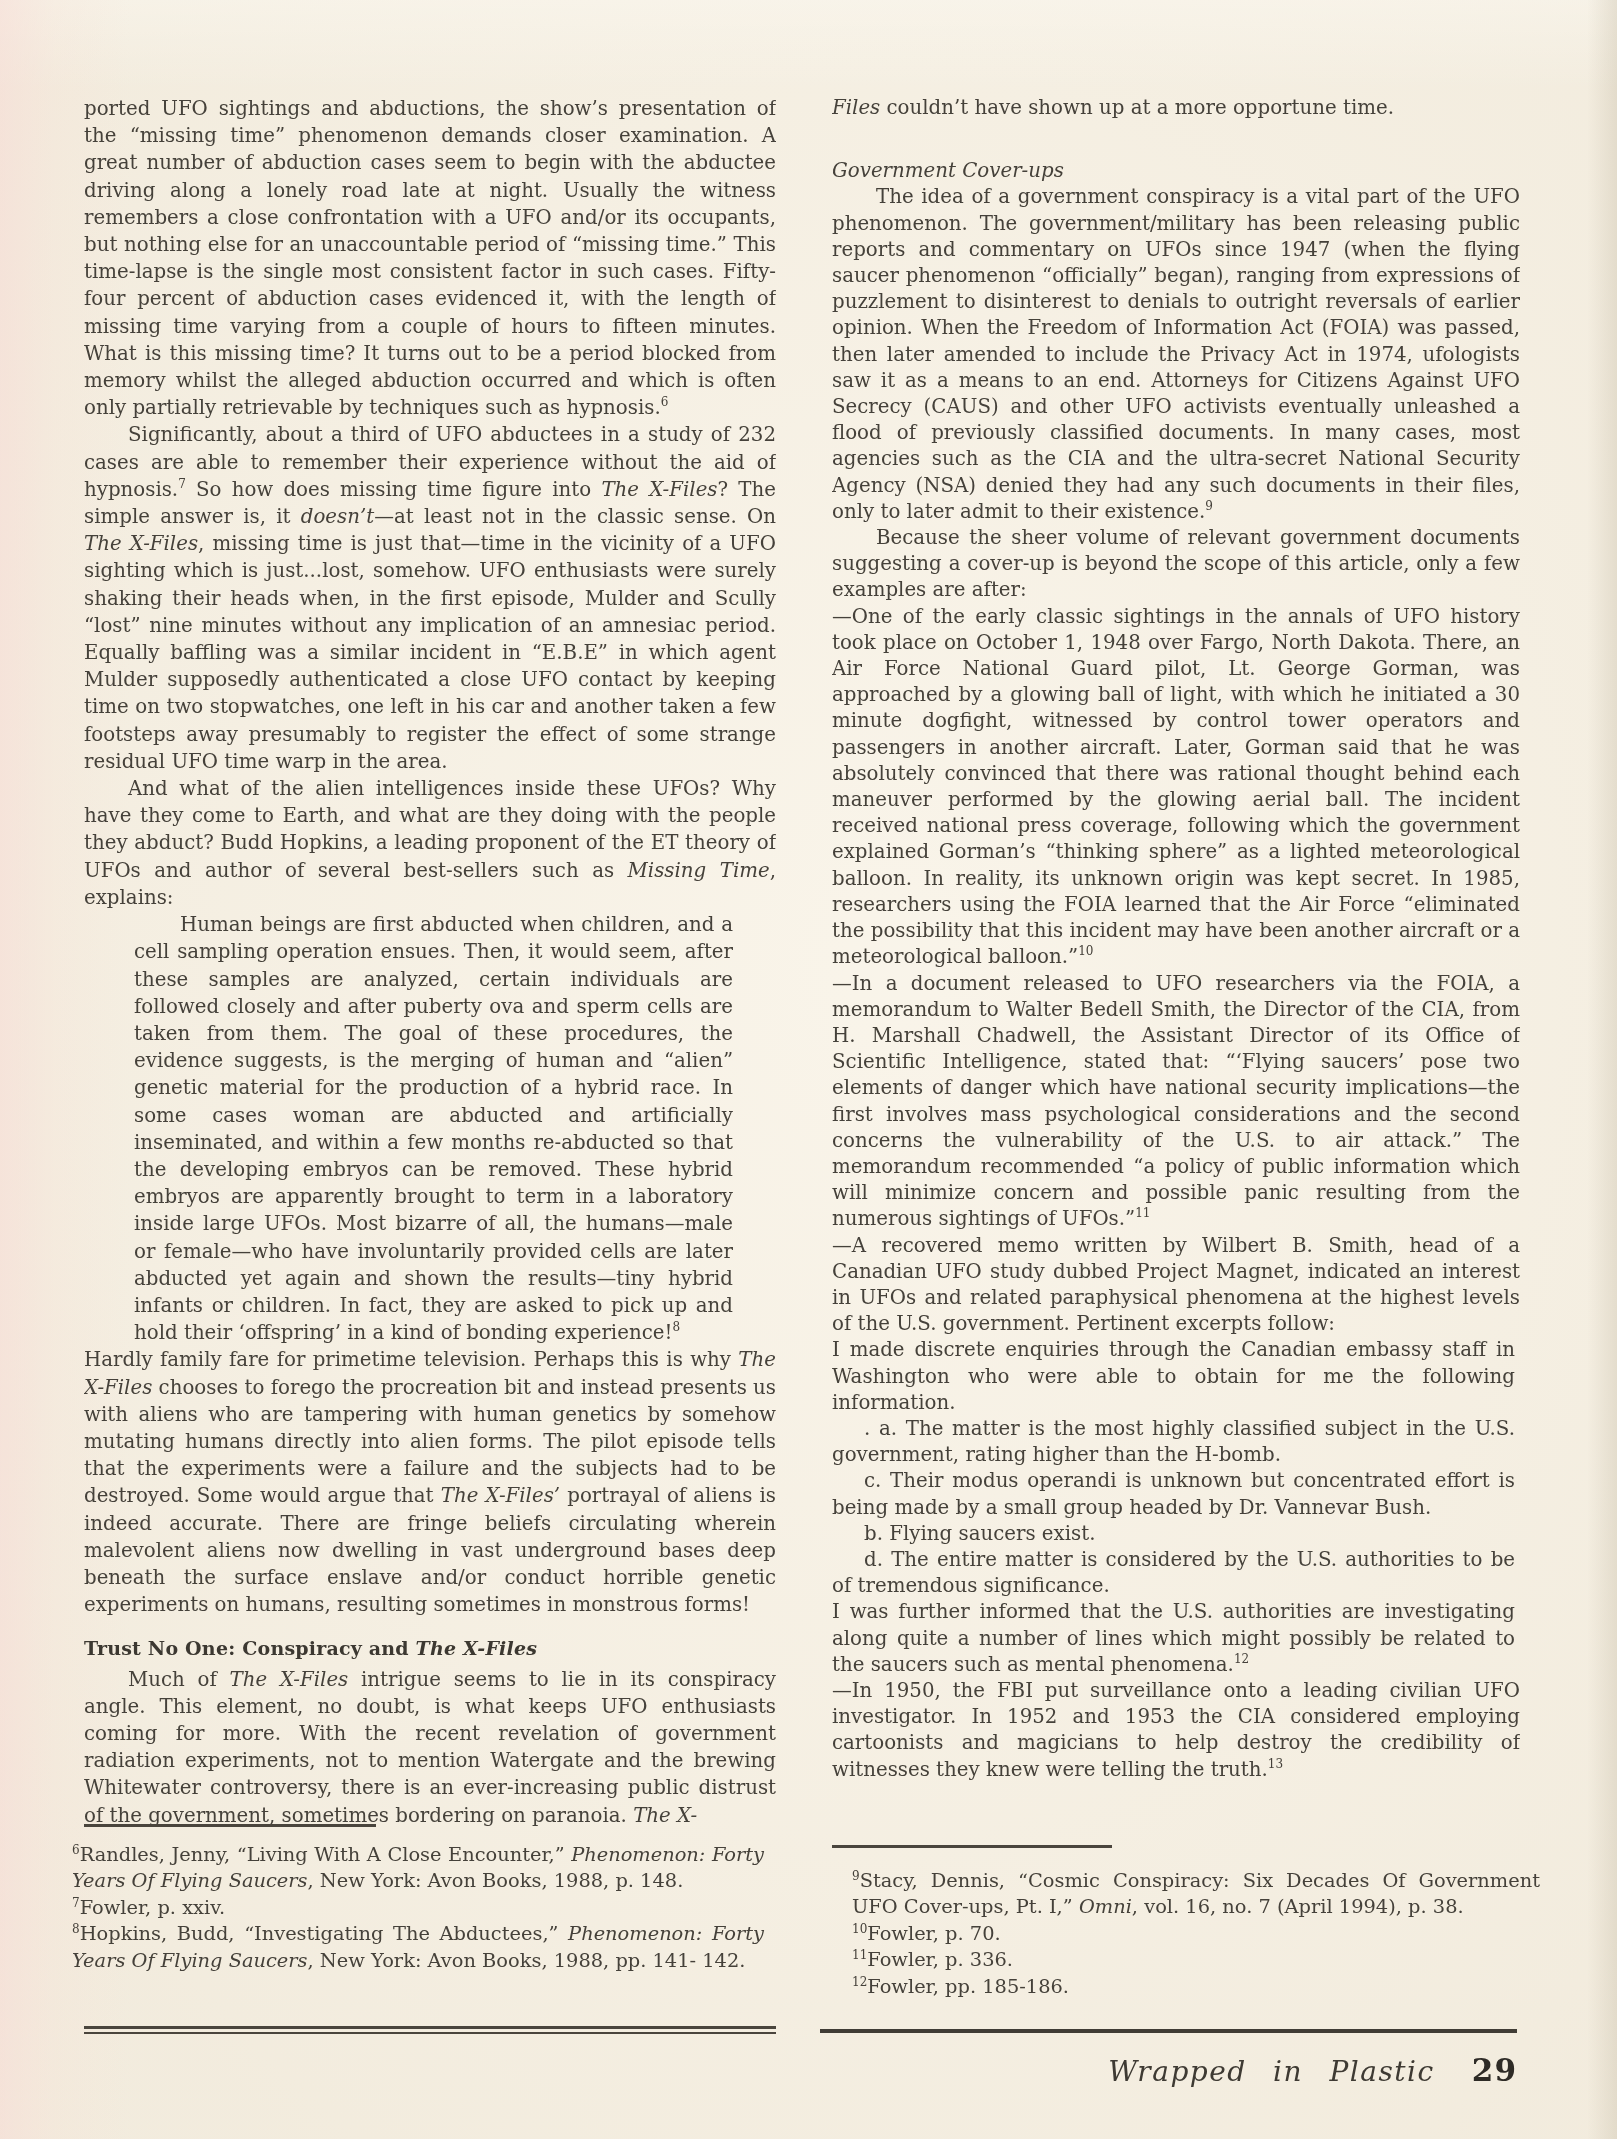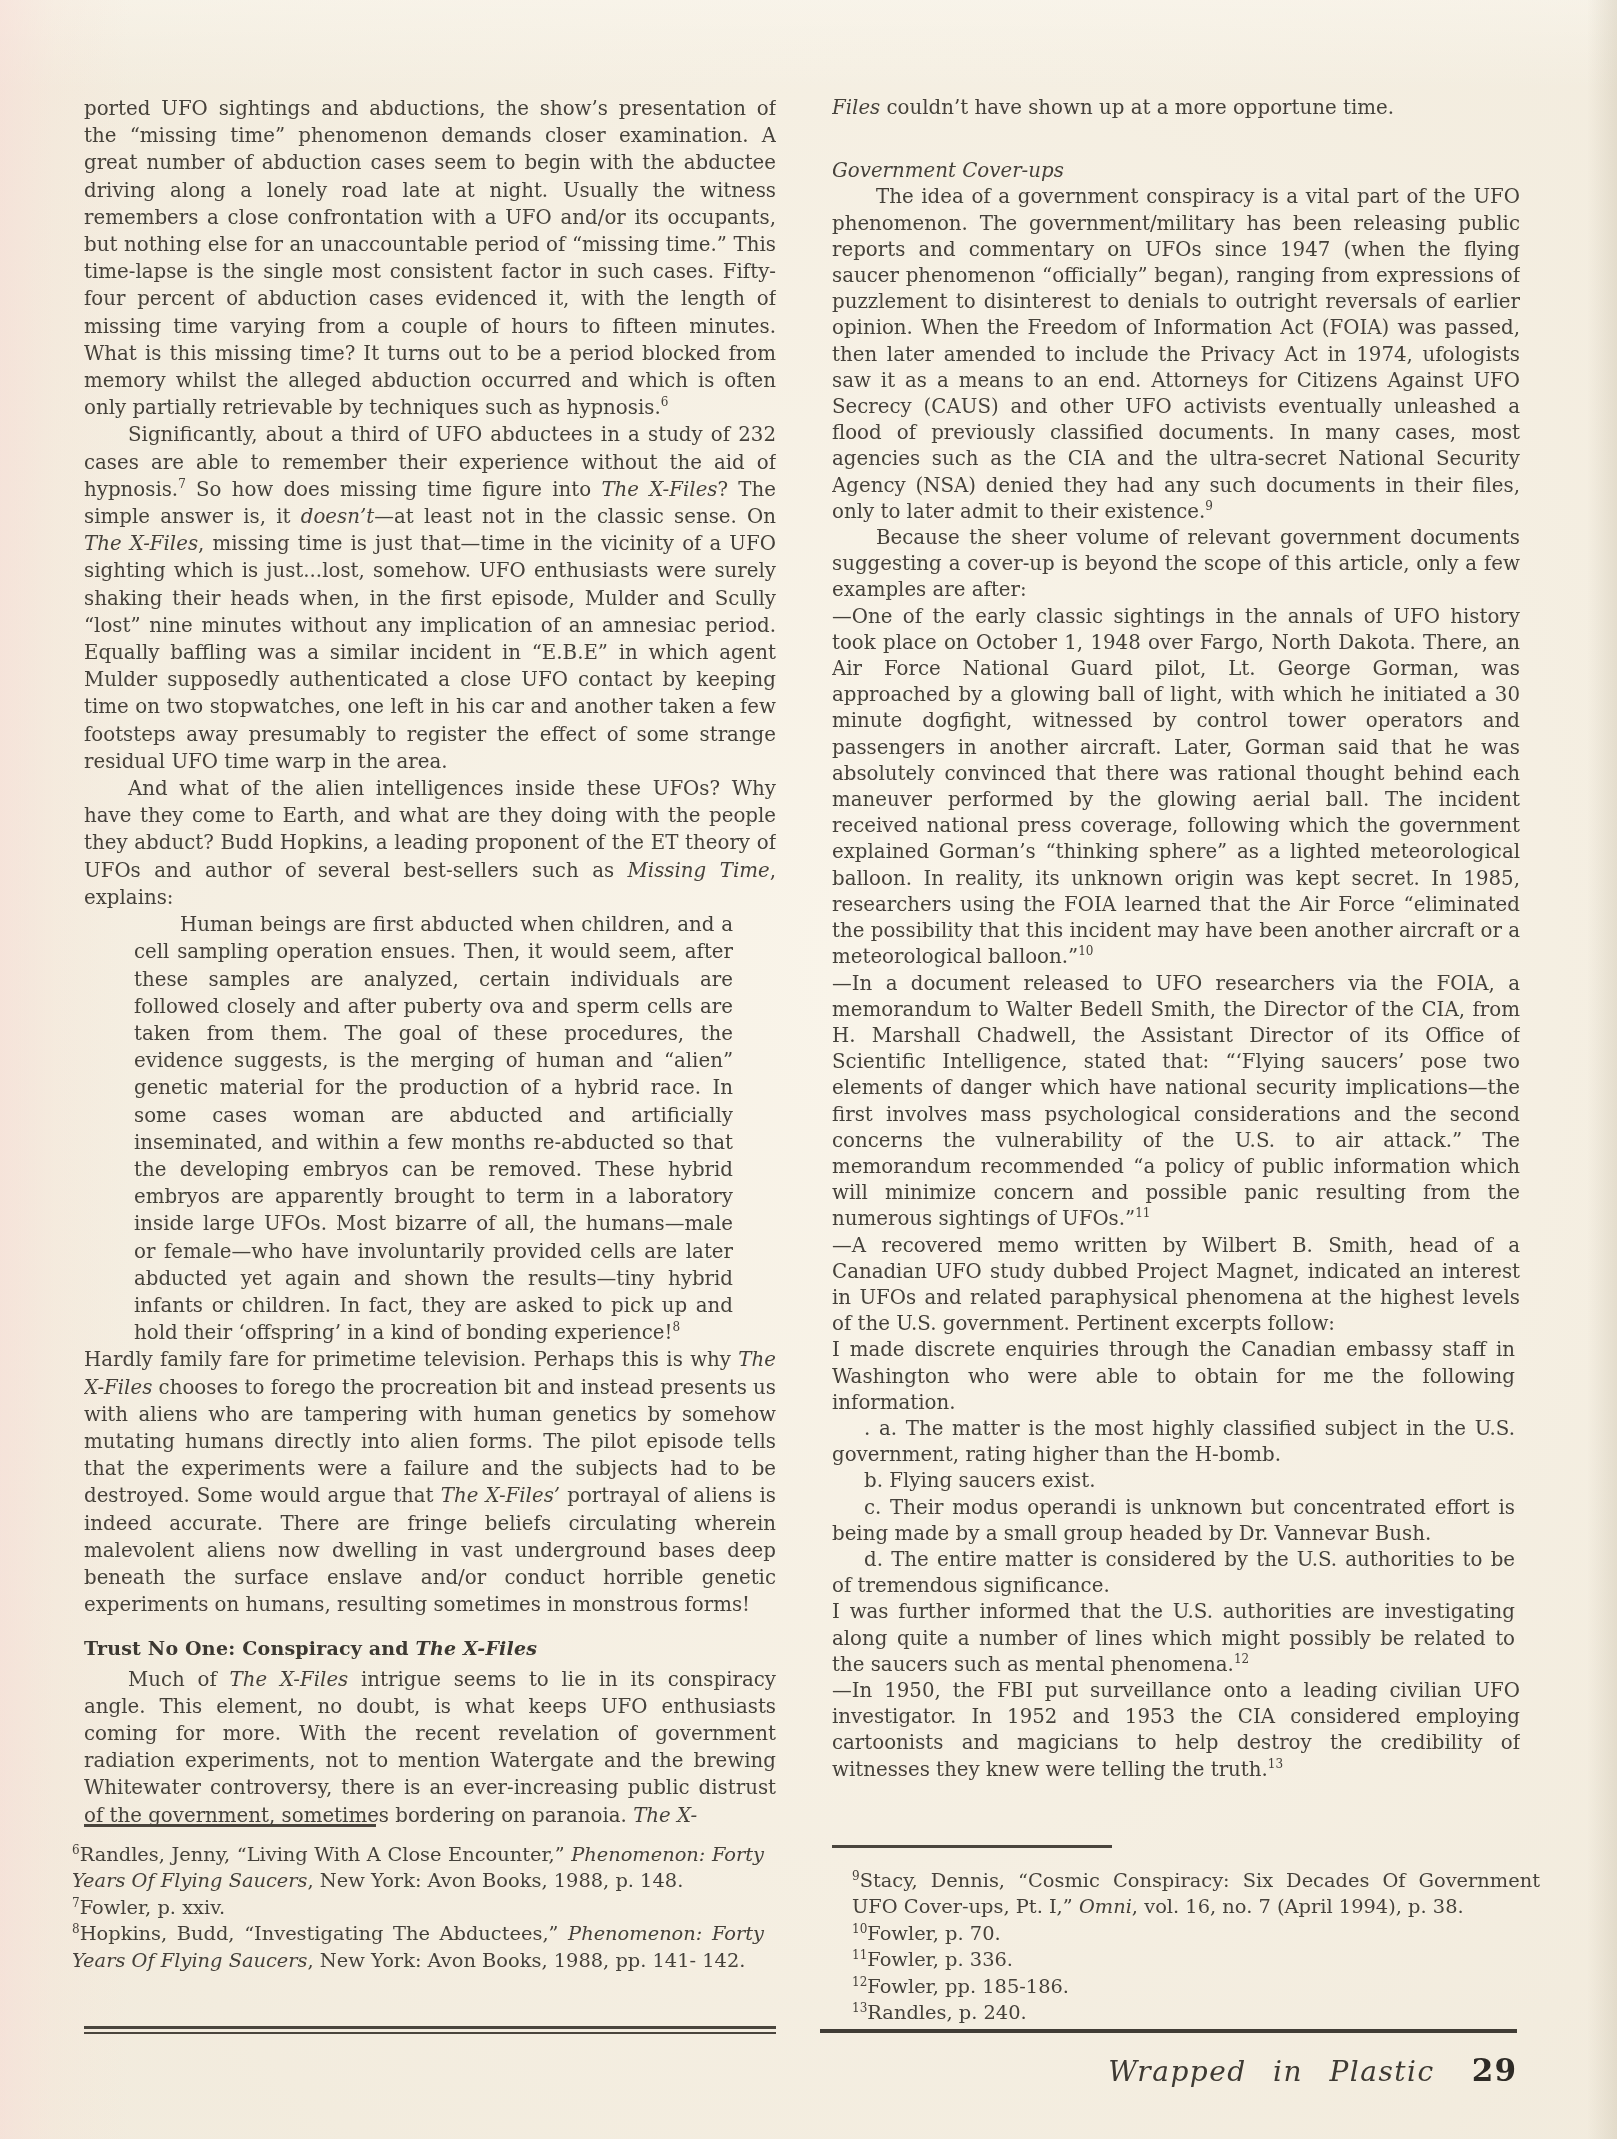--- a/index.html
+++ b/index.html
@@ -87,35 +87,34 @@
     <p class="noindent"><span class="seg-i">Files</span><span> couldn’t have shown up at a more opportune time.</span></p>
     <h4 class="subhead">Government Cover-ups</h4>
     <p><span>The idea of a government conspiracy is a vital part of the UFO phenomenon.  The government/military has been releasing public reports and commentary on UFOs since 1947 (when the flying saucer phenomenon “officially” began), ranging from expressions of puzzlement to disinterest to denials to outright reversals of earlier opinion.  When the Freedom of Information Act (FOIA) was passed, then later amended to include the Privacy Act in 1974, ufologists saw it as a means to an end.  Attorneys for Citizens Against UFO Secrecy (CAUS) and other UFO activists eventually unleashed a flood of previously classified documents.  In many cases, most agencies such as the CIA and the ultra-secret National Security Agency (NSA) denied they had any such documents in their files, only to later admit to their existence.</span><span class="seg-sup">9</span></p>
     <p><span>Because the sheer volume of relevant government documents suggesting a cover-up is beyond the scope of this article, only a few examples are after:</span></p>
     <p class="noindent"><span>—One of the early classic sightings in the annals of UFO history took place on October 1, 1948 over Fargo, North Dakota.  There, an Air Force National Guard pilot, Lt. George Gorman, was approached by a glowing ball of light, with which he initiated a 30 minute dogfight, witnessed by control tower operators and passengers in another aircraft.  Later, Gorman said that he was absolutely convinced that there was rational thought behind each maneuver performed by the glowing aerial ball.  The incident received national press coverage, following which the government explained Gorman’s “thinking sphere” as a lighted meteorological balloon.  In reality, its unknown origin was kept secret.  In 1985, researchers using the FOIA learned that the Air Force “eliminated the possibility that this incident may have been another aircraft or a meteorological balloon.”</span><span class="seg-sup">10</span></p>
     <p class="noindent"><span>—In a document released to UFO researchers via the FOIA, a memorandum to Walter Bedell Smith, the Director of the CIA, from H. Marshall Chadwell, the Assistant Director of its Office of Scientific Intelligence, stated that:  “‘Flying saucers’ pose two elements of danger which have national security implications—the first involves mass psychological considerations and the second concerns the vulnerability of the U.S. to air attack.”  The memorandum recommended “a policy of public information which will minimize concern and possible panic resulting from the numerous sightings of UFOs.”</span><span class="seg-sup">11</span></p>
     <p class="noindent"><span>—A recovered memo written by Wilbert B. Smith, head of a Canadian UFO study dubbed Project Magnet, indicated an interest in UFOs and related paraphysical phenomena at the highest levels of the U.S. government.  Pertinent excerpts follow:</span></p>
     <div class="excerpt">
       <p><span>I made discrete enquiries through the Canadian embassy staff in Washington who were able to obtain for me the following information.</span></p>
       <p class="ex-item"><span>. a.  The matter is the most highly classified subject in the U.S. government, rating higher than the H-bomb.</span></p>
+      <p class="ex-item"><span>c.  Their modus operandi is unknown but concentrated effort is being made by a small group headed by Dr. Vannevar Bush.</span></p>
       <p class="ex-item"><span>b.  Flying saucers exist.</span></p>
-      <p class="ex-item"><span>c.  Their modus operandi is unknown but concentrated effort is being made by a small group headed by Dr. Vannevar Bush.</span></p>
       <p class="ex-item"><span>d.  The entire matter is considered by the U.S. authorities to be of tremendous significance.</span></p>
       <p><span>I was further informed that the U.S. authorities are investigating along quite a number of lines which might possibly be related to the saucers such as mental phenomena.</span><span class="seg-sup">12</span></p>
     </div>
     <p class="noindent"><span>—In 1950, the FBI put surveillance onto a leading civilian UFO investigator.  In 1952 and 1953 the CIA considered employing cartoonists and magicians to help destroy the credibility of witnesses they knew were telling the truth.</span><span class="seg-sup">13</span></p>
   </main>
 
   <div class="rule fn-rule-right"></div>
   <section class="fn-block fn-right">
     <p><span class="seg-sup">9</span><span>Stacy, Dennis, “Cosmic Conspiracy:  Six Decades Of Government UFO Cover-ups, Pt. I,” </span><span class="seg-i">Omni</span><span>, vol. 16, no. 7 (April 1994), p. 38.</span></p>
     <p><span class="seg-sup">10</span><span>Fowler, p. 70.</span></p>
     <p><span class="seg-sup">11</span><span>Fowler, p. 336.</span></p>
     <p><span class="seg-sup">12</span><span>Fowler, pp. 185-186.</span></p>
-    <p><span class="seg-sup">13</span><span>Randles, p. 240.</span></p>
   </section>
 
   <div class="rule footer-rule"></div>
   <footer class="page-footer">
     <span class="magazine-title">Wrapped in Plastic</span>
     <span class="page-number">29</span>
   </footer>
 
 </div>
 

